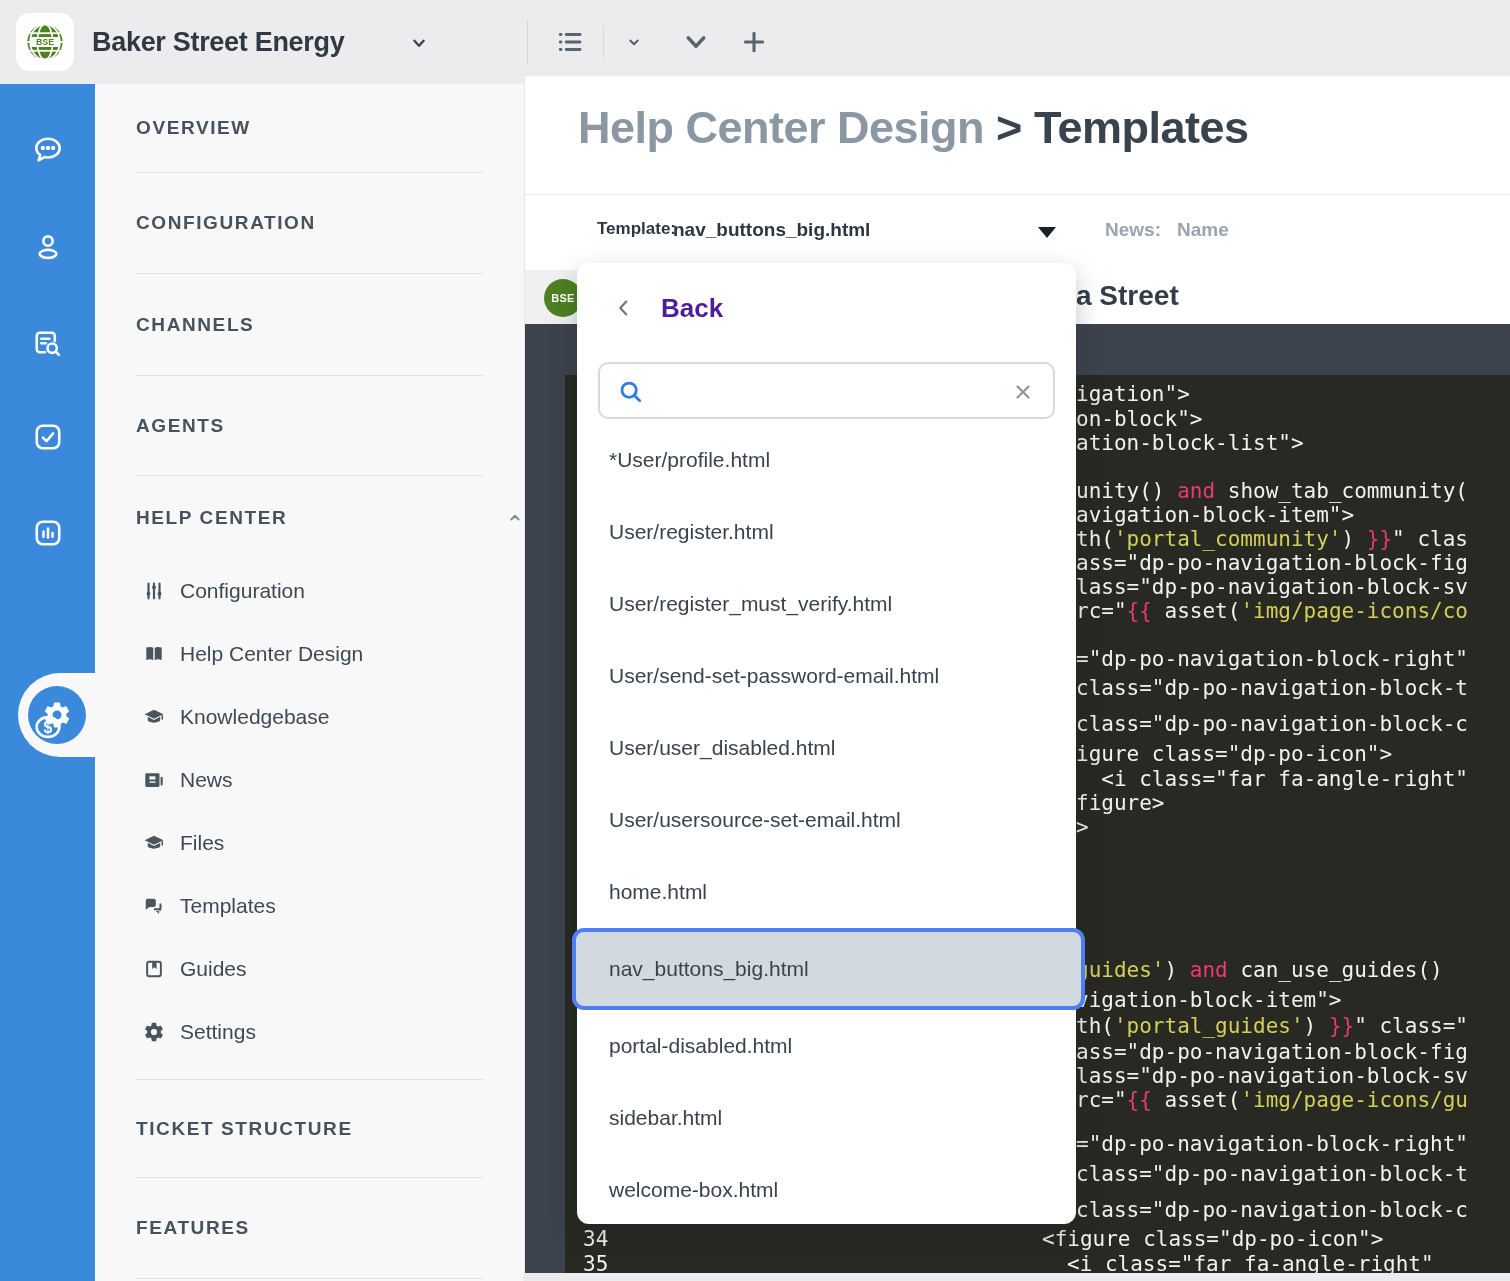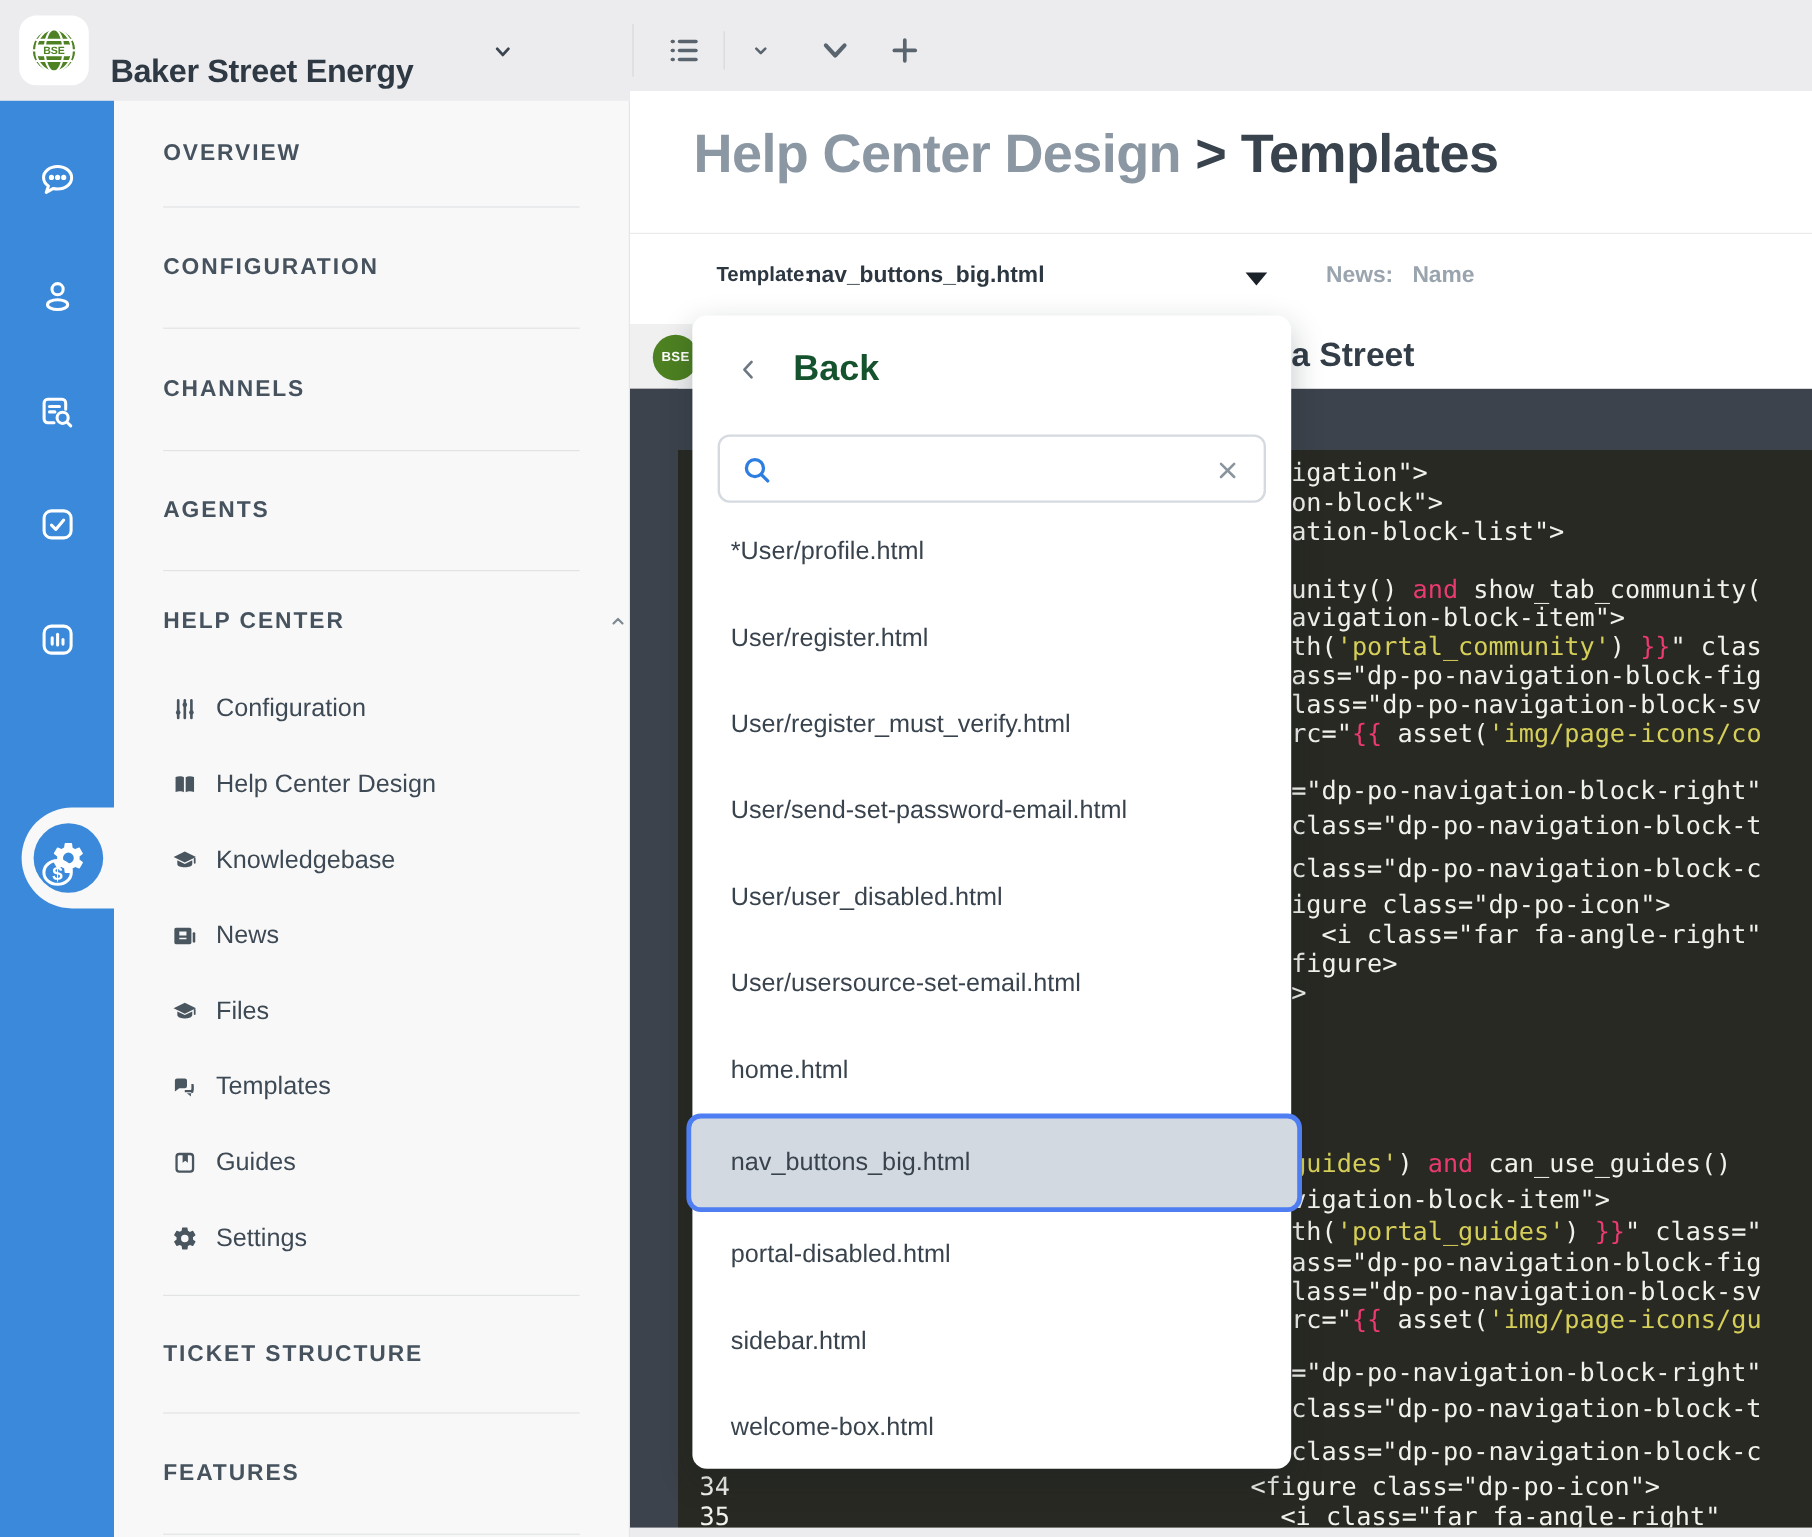--- a/index.html
+++ b/index.html
@@ -1,20 +1,20 @@
 <!DOCTYPE html>
 <html><head>
 <meta charset="utf-8">
 <style>
   html,body{margin:0;padding:0;background:#ececee;font-family:"Liberation Sans",sans-serif;}
   .app{position:relative;width:1510px;height:1281px;overflow:hidden;background:#ececee;}
   
   .topbar{position:absolute;left:0;top:0;width:1510px;height:84px;background:#ececee;}
   .logo-sq{position:absolute;left:16px;top:13px;width:58px;height:58px;background:#fff;border-radius:14px;display:flex;align-items:center;justify-content:center;}
-  .brand{position:absolute;left:92px;top:17px;height:84px;display:flex;align-items:center;font-size:27px;font-weight:700;color:#2e3944;letter-spacing:-0.3px;}
+  .brand{position:absolute;left:92px;top:0;height:84px;display:flex;align-items:center;font-size:27px;font-weight:700;color:#2e3944;letter-spacing:-0.3px;}
   .brand-caret{position:absolute;left:408px;top:32px;}
   .tb-divider{position:absolute;top:20px;width:1px;height:44px;background:#d7d8da;}
   .tb-btn{position:absolute;top:20px;width:44px;height:44px;display:flex;align-items:center;justify-content:center;}
   
   .rail{position:absolute;left:0;top:84px;width:95px;height:1197px;background:#3b89da;}
   .rail-btn{position:absolute;left:0;width:95px;height:64px;display:flex;align-items:center;justify-content:center;}
   .rail-active-blob{position:absolute;left:18px;top:589px;width:77px;height:84px;background:#f8f8f8;border-radius:42px 0 0 42px;}
   .rail-active-circ{position:absolute;left:10px;top:13px;width:58px;height:58px;border-radius:50%;background:#3b89da;display:flex;align-items:center;justify-content:center;}
   
   .sidebar{position:absolute;left:95px;top:84px;width:430px;height:1197px;background:#f8f8f8;border-right:1px solid #e5e6e7;box-sizing:border-box;overflow:hidden;}
@@ -46,21 +46,21 @@
   .prev-slatecol{position:absolute;left:0;top:248px;width:40px;height:949px;background:#3c434c;}
   
   .code-pane{position:absolute;left:40px;top:299px;width:945px;height:898px;background:#282922;overflow:hidden;}
   .cl{position:absolute;white-space:pre;font-family:"DejaVu Sans Mono",monospace;font-size:21px;line-height:25px;color:#f1f1ee;}
   .cl .w{color:#f1f1ee;} .cl .p{color:#ea3a70;text-align:center;} .cl .y{color:#d5ce58;}
   .gut{position:absolute;left:18px;font-family:"DejaVu Sans Mono",monospace;font-size:21px;line-height:25px;color:#f1f1ee;}
   
   .dropdown{position:absolute;left:52px;top:187px;width:499px;height:961px;background:#fff;border-radius:12px;box-shadow:0 10px 26px rgba(20,30,40,0.25);z-index:30;}
   .dd-back{position:absolute;left:0;top:0;width:100%;height:90px;display:flex;align-items:center;}
   .dd-back-chev{margin-left:36px;}
-  .dd-back-label{margin-left:26px;font-size:30px;font-weight:700;color:#14532d;}
+  .dd-back-label{margin-left:26px;font-size:26px;font-weight:700;color:#4c1d95;}
   .dd-search{position:absolute;left:21px;top:99px;width:457px;height:57px;border:2px solid #d5dae0;border-radius:10px;box-sizing:border-box;background:#fff;}
   .dd-search .mag{position:absolute;left:16px;top:13px;}
   .dd-search .clr{position:absolute;right:18px;top:16px;}
   .dd-search input{position:absolute;left:56px;top:6px;width:330px;height:40px;border:0;outline:none;font-size:20px;color:#39434d;font-family:"Liberation Sans",sans-serif;}
   .dd-items{position:absolute;left:0;top:161px;width:100%;}
   .dd-item{height:72px;line-height:72px;padding-left:32px;font-size:21px;color:#39434d;white-space:nowrap;}
   .dd-item.sel{height:74px;line-height:74px;margin:0 -9px 0 -5px;background:#d3d9e0;border:4px solid #4f7df2;border-radius:12px;padding-left:33px;box-sizing:content-box;}
   svg{display:block;}
 </style>
 </head>

